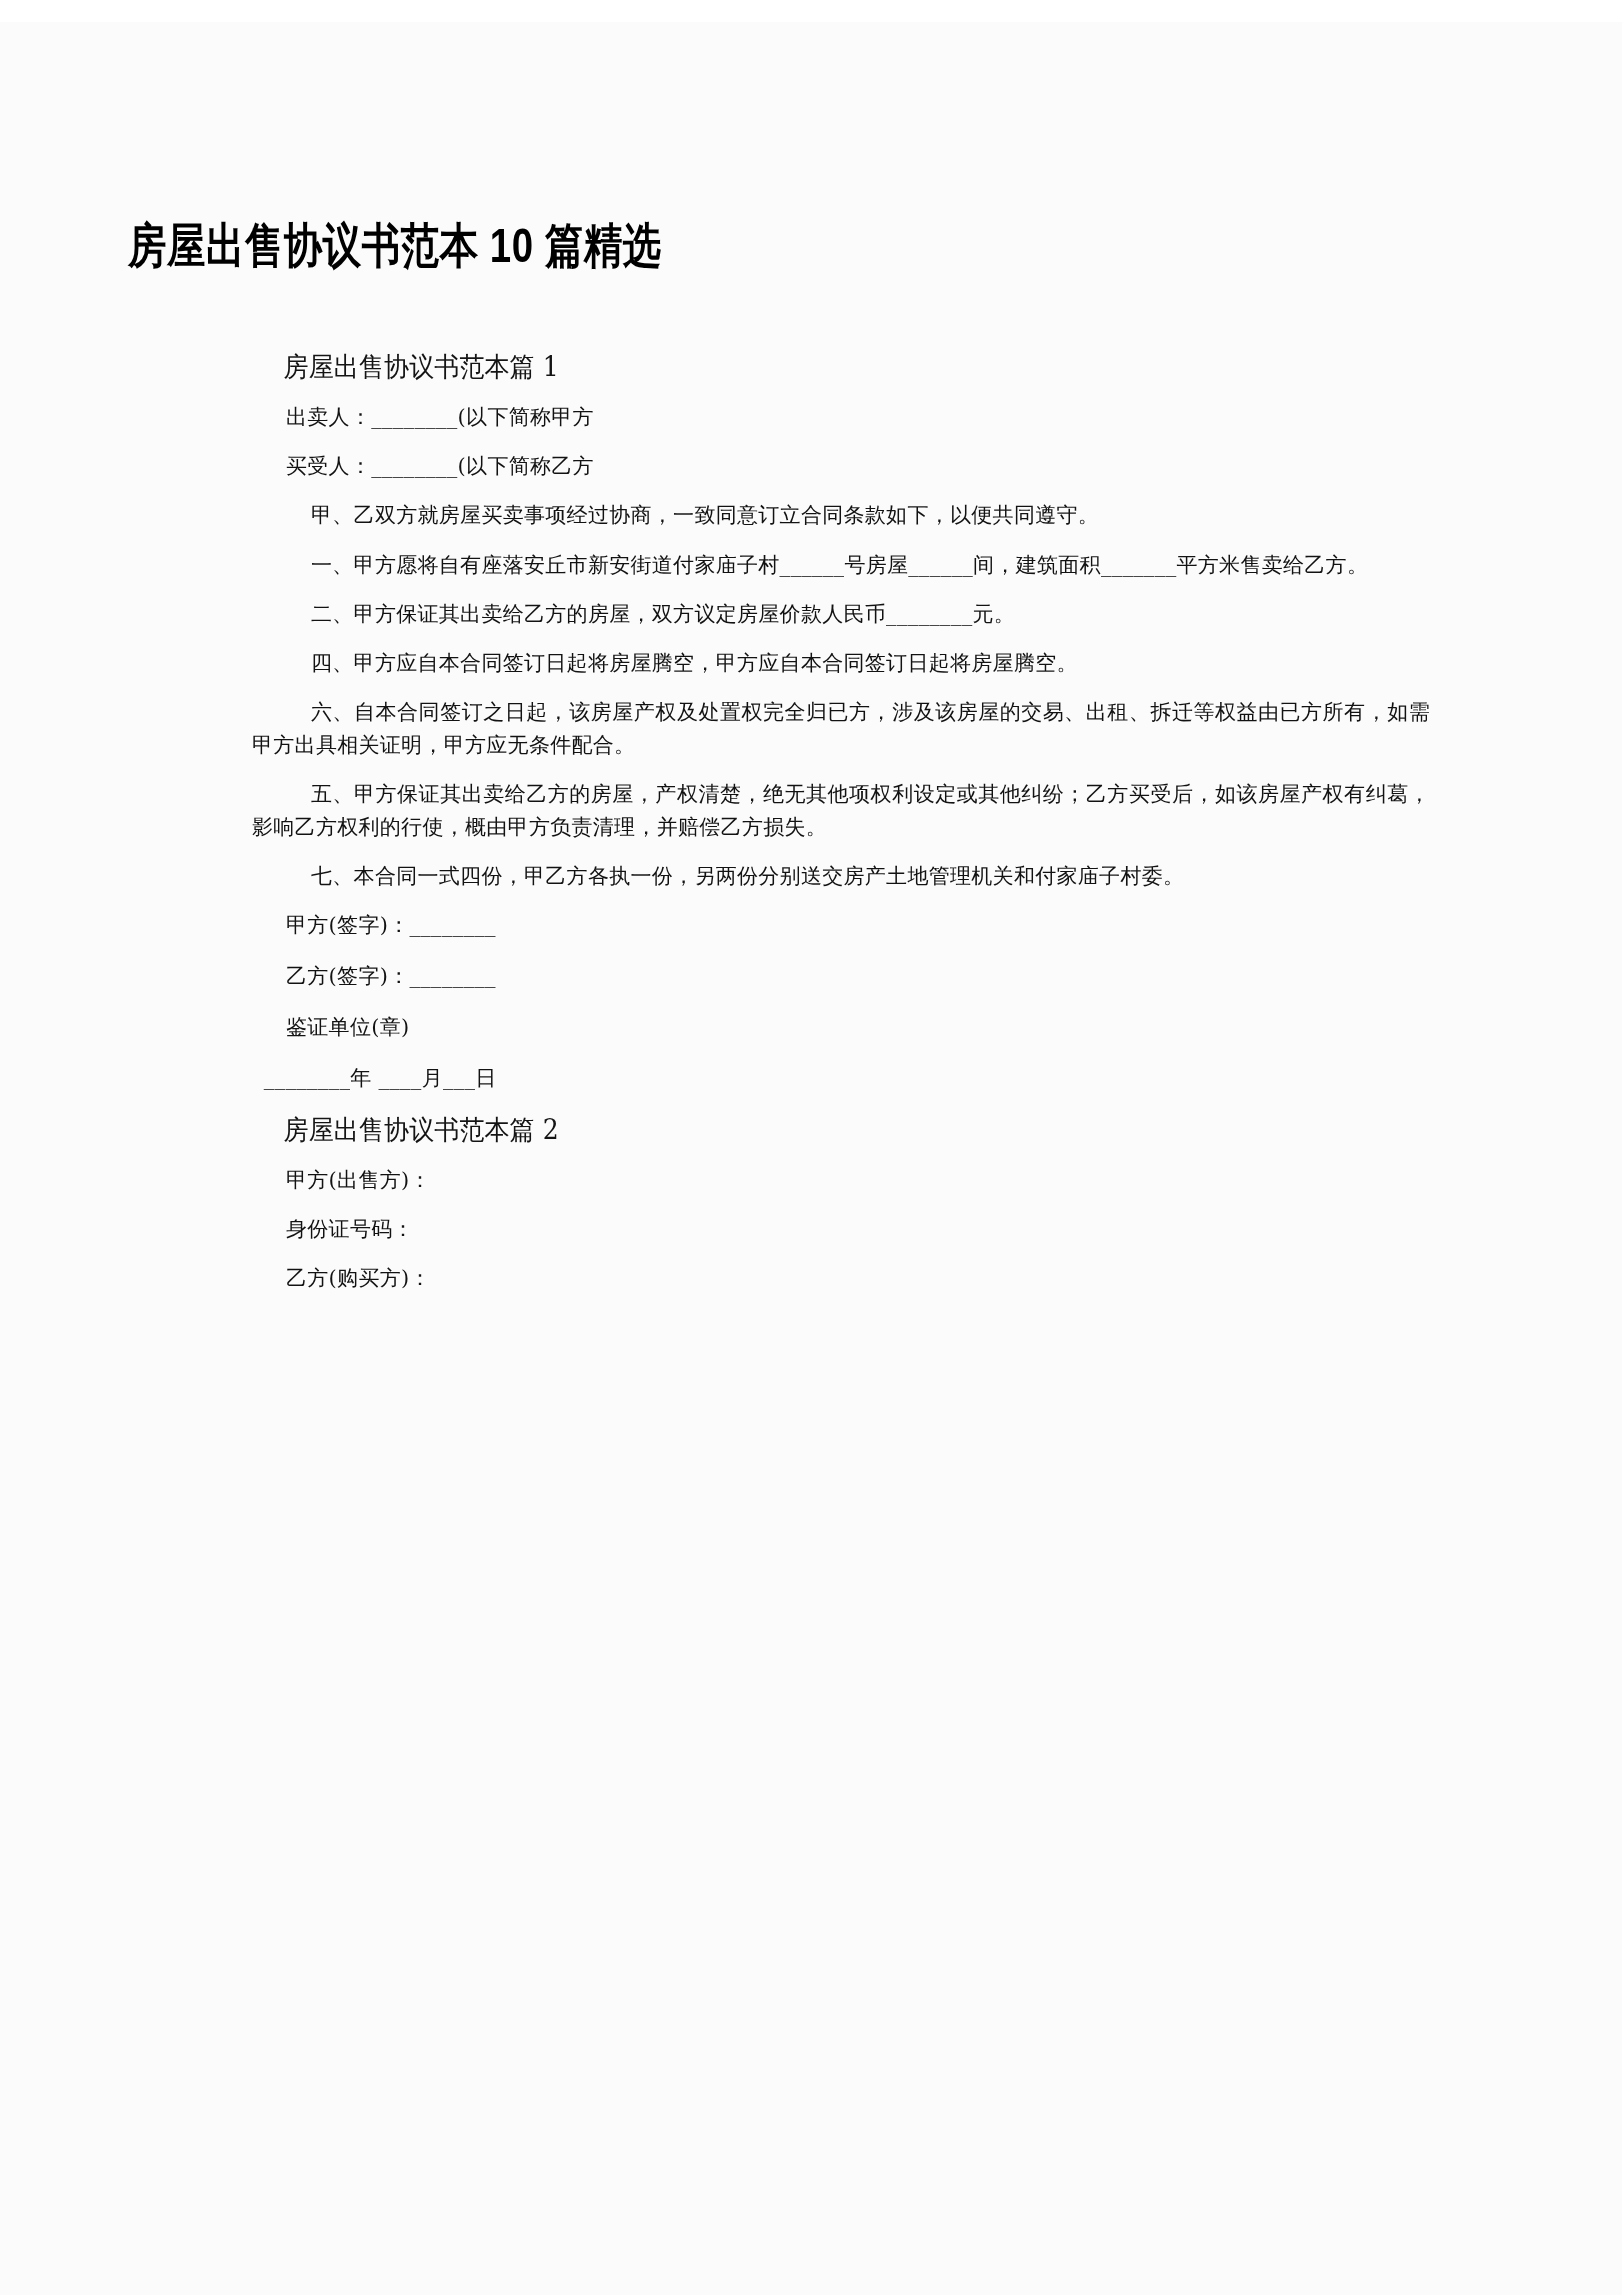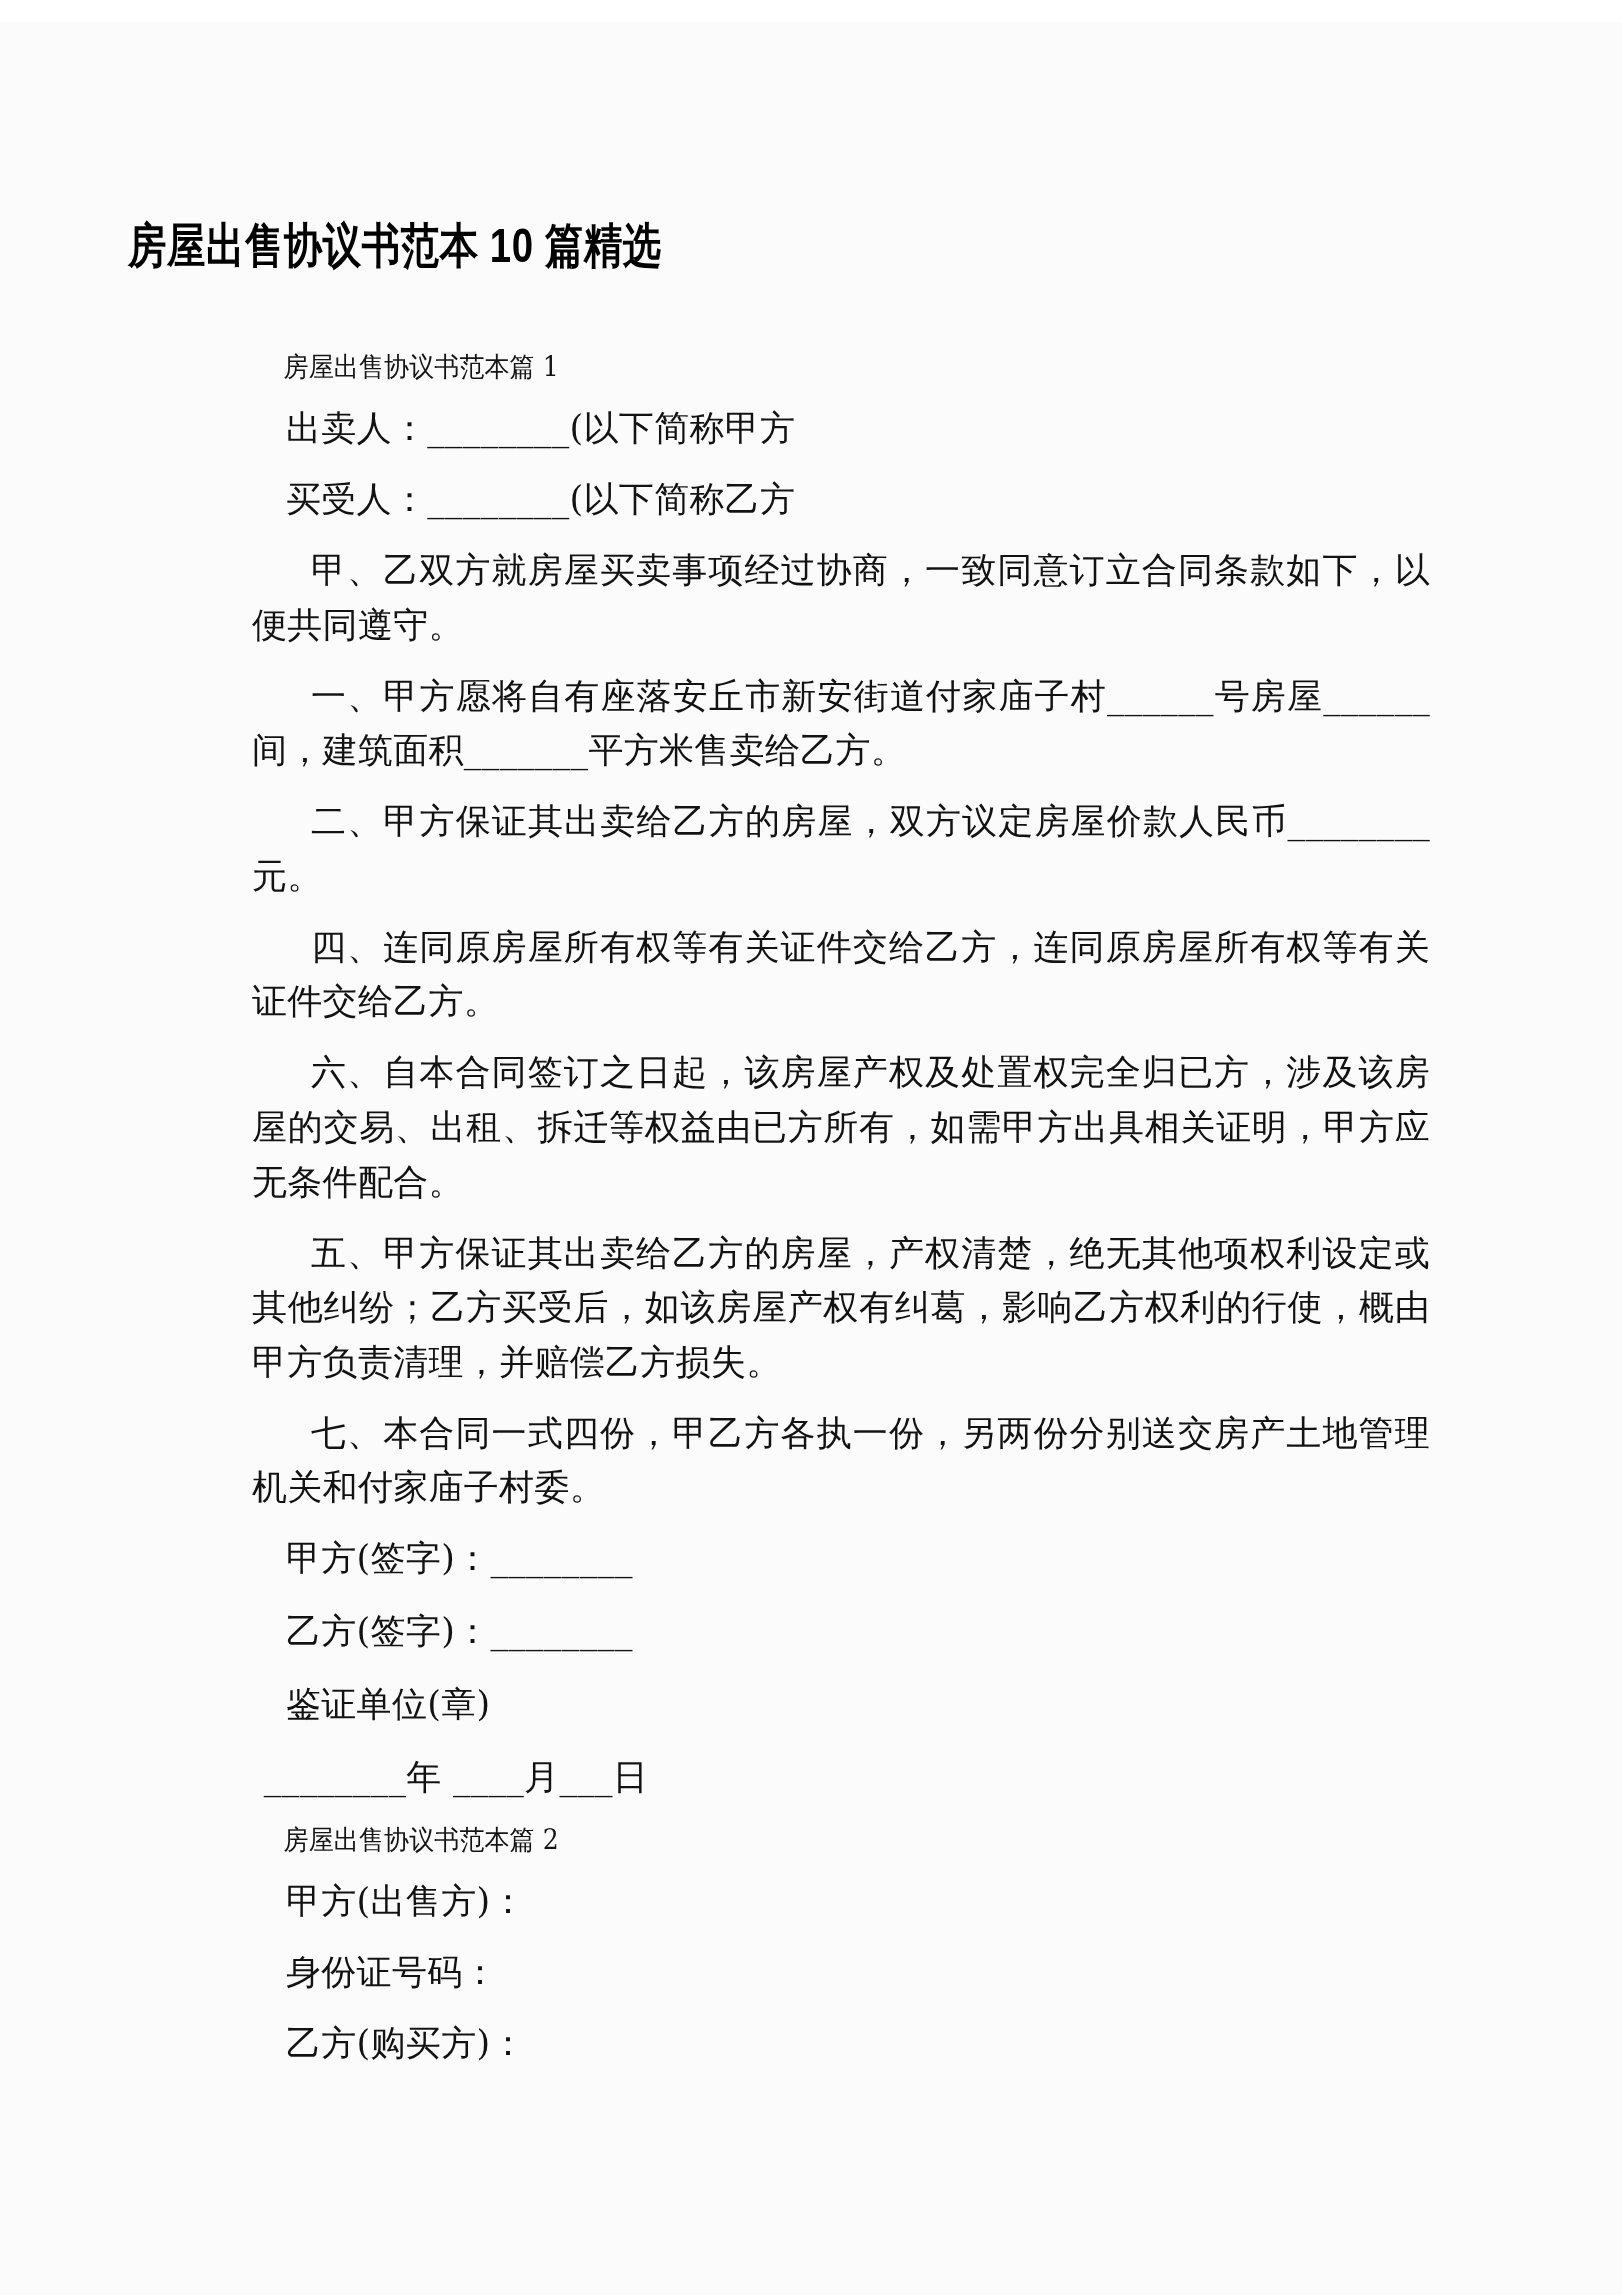--- a/index.html
+++ b/index.html
@@ -57,21 +57,21 @@
     line-height: 1.30;
     color: #141414;
     margin: 0 0 17px 0;
     padding-left: 34px;
     transform: scaleX(0.93);
     transform-origin: left center;
     white-space: nowrap;
   }
 
   .para {
-    font-size: 35px;
+    font-size: 21px;
     line-height: 1.56;
     color: #121212;
     margin: 0 0 16.4px 0;
     text-align: justify;
     text-justify: inter-ideograph;
     letter-spacing: 0.3px;
   }
   .para.indent {
     text-indent: 59px;
   }
@@ -105,21 +105,21 @@
 
       <p class="para hang">买受人：________(以下简称乙方</p>
 
       <p class="para indent">甲、乙双方就房屋买卖事项经过协商，一致同意订立合同条款如下，以便共同遵守。</p>
 
       <p class="para indent">一、甲方愿将自有座落安丘市新安街道付家庙子村______号房屋______间，建筑面积_______平方米售卖给乙方。</p>
 
       <p class="para indent">二、甲方保证其出卖给乙方的房屋，双方议定房屋价款人民币________元。</p>
 
 
-      <p class="para indent">四、连同原房屋所有权等有关证件交给乙方，连同原房屋所有权等有关证件交给乙方。</p>
+      <p class="para indent">四、甲方应自本合同签订日起将房屋腾空，甲方应自本合同签订日起将房屋腾空。</p>
 
       <p class="para indent">六、自本合同签订之日起，该房屋产权及处置权完全归已方，涉及该房屋的交易、出租、拆迁等权益由已方所有，如需甲方出具相关证明，甲方应无条件配合。</p>
 
       <p class="para indent">五、甲方保证其出卖给乙方的房屋，产权清楚，绝无其他项权利设定或其他纠纷；乙方买受后，如该房屋产权有纠葛，影响乙方权利的行使，概由甲方负责清理，并赔偿乙方损失。</p>
 
       <p class="para indent">七、本合同一式四份，甲乙方各执一份，另两份分别送交房产土地管理机关和付家庙子村委。</p>
 
       <p class="para sig">甲方(签字)：________</p>
 
       <p class="para sig">乙方(签字)：________</p>

